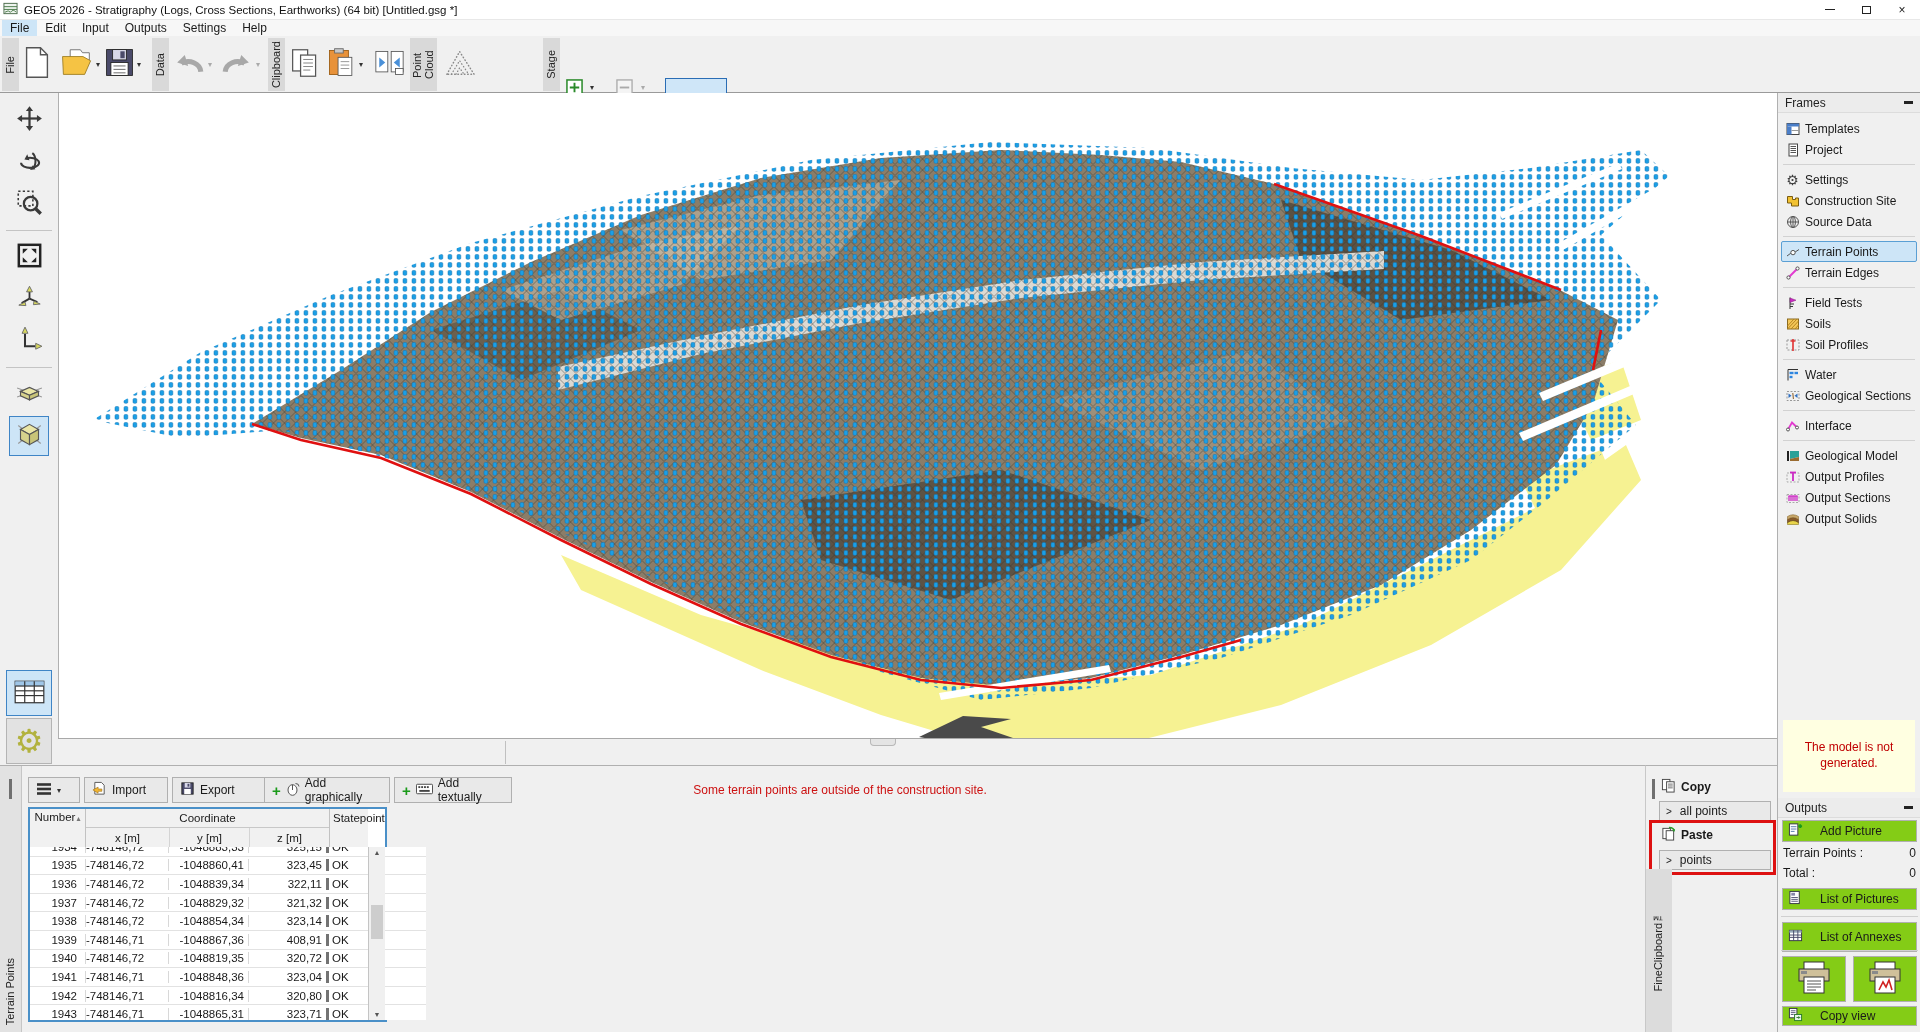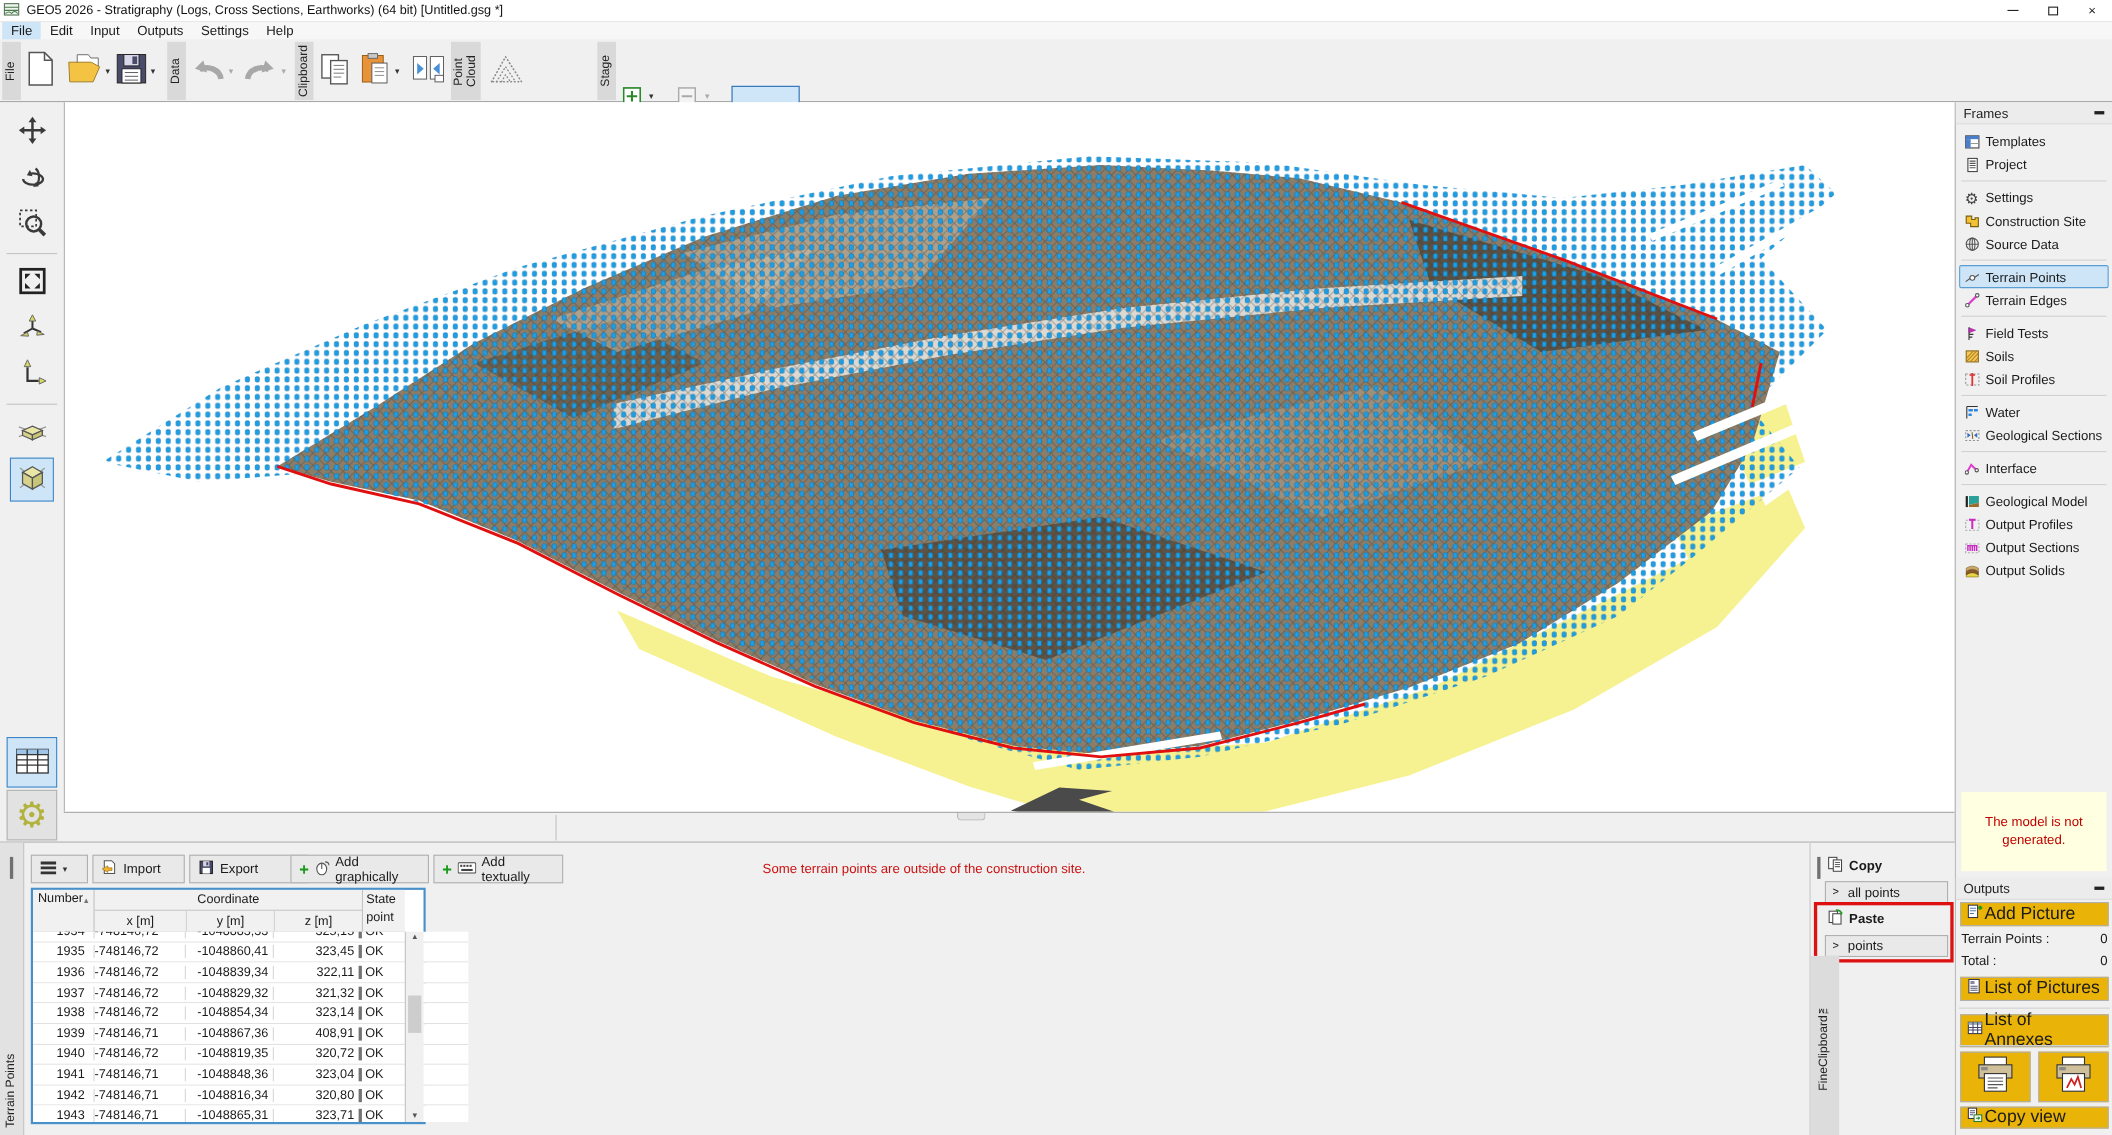--- a/index.html
+++ b/index.html
@@ -46,40 +46,40 @@
 .panel-header{height:20px;display:flex;align-items:center;padding:0 7px;font-size:12px;color:#222;background:#ececec;border-bottom:1px solid #dcdcdc}
 .panel-min{margin-left:auto;width:9px;height:3px;background:#222}
 #frameslist{padding:5px 3px 0 3px}
 .frame-item{display:flex;align-items:center;gap:5px;height:21px;padding:0 3px;border:1px solid transparent;border-radius:2px;font-size:12px;white-space:nowrap}
 .frame-item.selected{background:#cde5f7;border-color:#5a9fd4}
 .fdiv{height:1px;background:#d2d2d2;margin:4px 2px}
 .ficon{width:15px;display:flex;justify-content:center;align-items:center}
 .glyph{font-size:14px;line-height:1}
 .model-warning{position:absolute;left:5px;top:627px;width:132px;height:72px;background:#ffffe1;color:#c00000;display:flex;align-items:center;justify-content:center;text-align:center;font-size:12px;padding:4px;line-height:1.3}
 .outputs-header{position:absolute;left:0;top:705px;width:100%}
-.btn{background:#eab308;border:1px solid #b0b0b0;display:flex;align-items:center;gap:1px;font-size:16px;padding:0 5px}
+.btn{background:#84cc16;border:1px solid #b0b0b0;display:flex;align-items:center;gap:17px;font-size:12px;padding:0 5px}
 .op-addpic{position:absolute;left:4px;top:727px;width:135px;height:22px}
 .op-row{position:absolute;left:5px;width:133px;display:flex;justify-content:space-between;font-size:12px}
 .op-listpic{position:absolute;left:4px;top:795px;width:135px;height:22px}
 .op-hr{position:absolute;left:3px;width:137px;height:1px;background:#d0d0d0}
 .op-listann{position:absolute;left:4px;top:829px;width:135px;height:30px}
 .op-print{position:absolute;top:863px;width:64px;height:46px;justify-content:center}
 .op-copyview{position:absolute;left:4px;top:913px;width:135px;height:20px}
 
 .bottompanel{position:absolute;left:0;top:765px;width:1645px;height:267px;background:#f0f0f0;border-top:1px solid #b0b0b0}
 .side-tab{position:absolute;left:0;top:0;width:22px;height:267px;background:#e2e2e2;border-right:1px solid #c6c6c6;display:flex;align-items:flex-end;justify-content:center;padding-bottom:8px}
 .side-tab .vtext{font-size:11px;max-height:260px}
 .grip{position:absolute;left:9px;top:13px;width:3px;height:20px;background:#707070}
 .bp-btn{position:absolute;top:11px;height:26px;background:#e9e9e9;border:1px solid #b0b0b0;display:flex;align-items:center;gap:5px;padding:0 7px;font-size:12px}
 .warn{position:absolute;left:560px;top:17px;width:560px;text-align:center;color:#cc1111;font-size:12px}
 .ttable{position:absolute;left:28px;top:41px;width:359px;height:215px;border:2px solid #4a90c8;background:#fff}
 .thead{display:grid;grid-template-columns:56px 243px 39px;grid-template-rows:19px 19px;background:#f1f1f1;border-bottom:1px solid #b8b8b8;font-size:11.5px;width:338px}
 .th-number{grid-row:1/3;border-right:1px solid #c2c2c2;display:flex;justify-content:center;padding-top:2px;gap:1px}
 .th-coord{grid-row:1;grid-column:2;display:flex;align-items:center;justify-content:center;border-bottom:1px solid #c8c8c8}
-.th-state{grid-row:1/3;grid-column:3;border-left:1px solid #c2c2c2;display:flex;flex-direction:column;padding:2px 0 0 3px;line-height:1.35}
+.th-state{grid-row:1/3;grid-column:3;border-left:1px solid #c2c2c2;display:flex;flex-direction:row;padding:2px 0 0 3px;line-height:1.35}
 .th-sub{grid-row:2;grid-column:2;display:flex}
 .th-sub span{display:flex;align-items:center;justify-content:center}
 .th-sub span:nth-child(1){width:83px}
 .th-sub span:nth-child(2){width:80px;border-left:1px solid #d4d4d4}
 .th-sub span:nth-child(3){width:80px;border-left:1px solid #d4d4d4}
 .sorttri{font-size:8px;color:#777;line-height:2}
 .tbody{position:absolute;left:0;top:38px;width:396px;height:173px;overflow:hidden}
 .trow{display:flex;height:18.6px;border-bottom:1px solid #e2e2e2;font-size:11.5px;align-items:center;background:#fff}
 .trow:first-child{margin-top:-9px}
 .c-n{width:56px;text-align:right;padding-right:8px;border-right:1px solid #d8d8d8}

